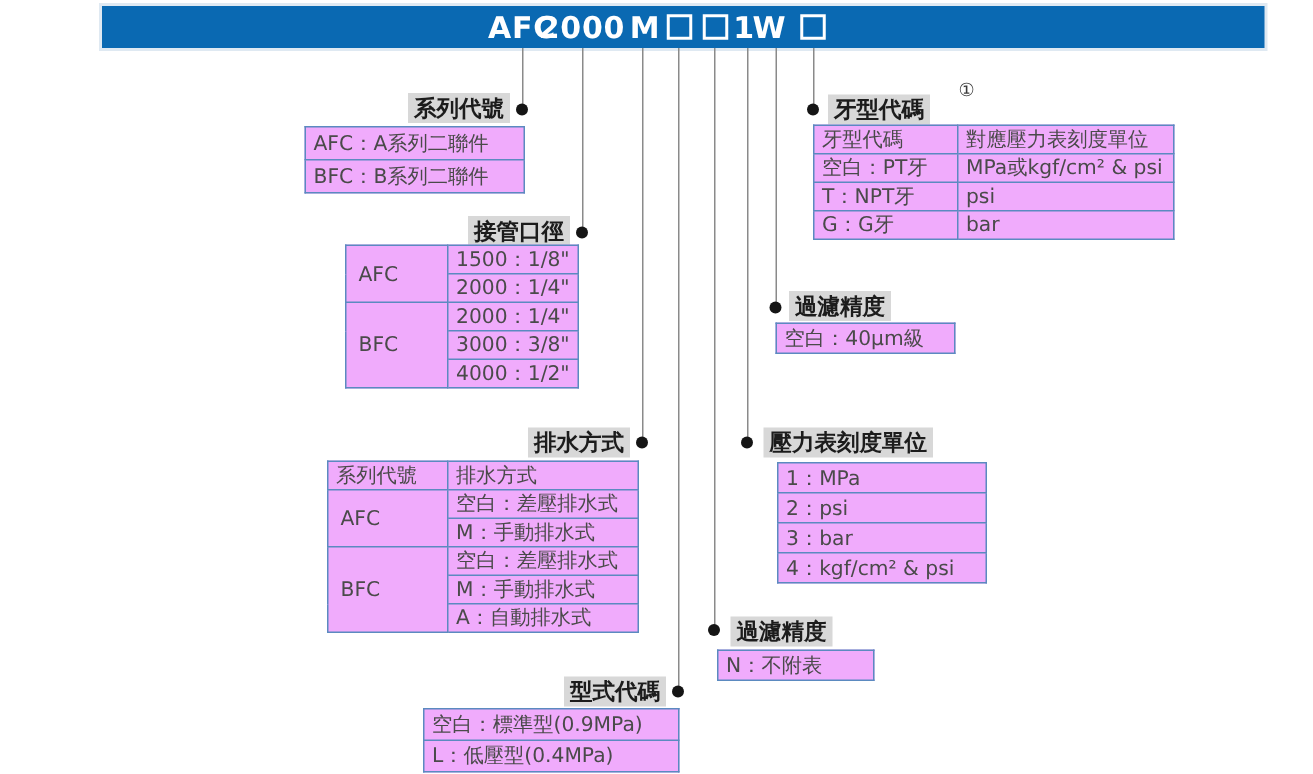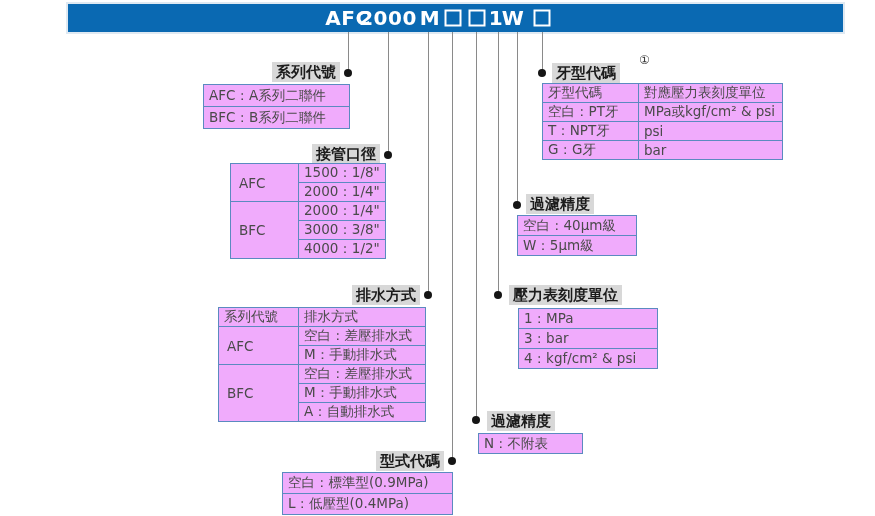--- a/index.html
+++ b/index.html
@@ -161,32 +161,32 @@
       <td>bar</td>
     </tr>
   </tbody>
     </table>
 
   <table style="left:517px;top:215px;width:120px">
     <tbody>
         <tr>
           <td style="height:19px">空白：40μm級</td>
         </tr>
-    <tr>
-          <td style="height:19px">W：5μm級</td>
-        </tr>
   </tbody>
     </table>
 
   <table style="left:518px;top:308px;width:140px">
     <tbody>
         <tr>
           <td style="height:19px">1：MPa</td>
         </tr>
     <tr>
+          <td style="height:19px">2：psi</td>
+        </tr>
+    <tr>
           <td style="height:19px">3：bar</td>
         </tr>
     <tr>
           <td style="height:19px">4：kgf/cm² &amp; psi</td>
         </tr>
   </tbody>
     </table>
 
   <table style="left:478px;top:433px;width:105px">
     <tbody>

